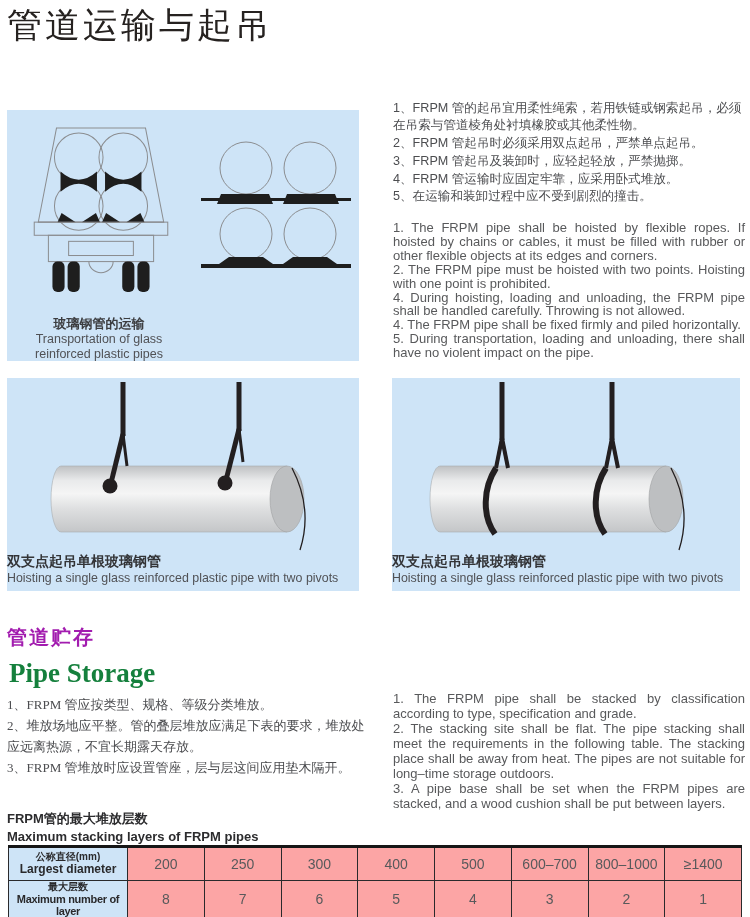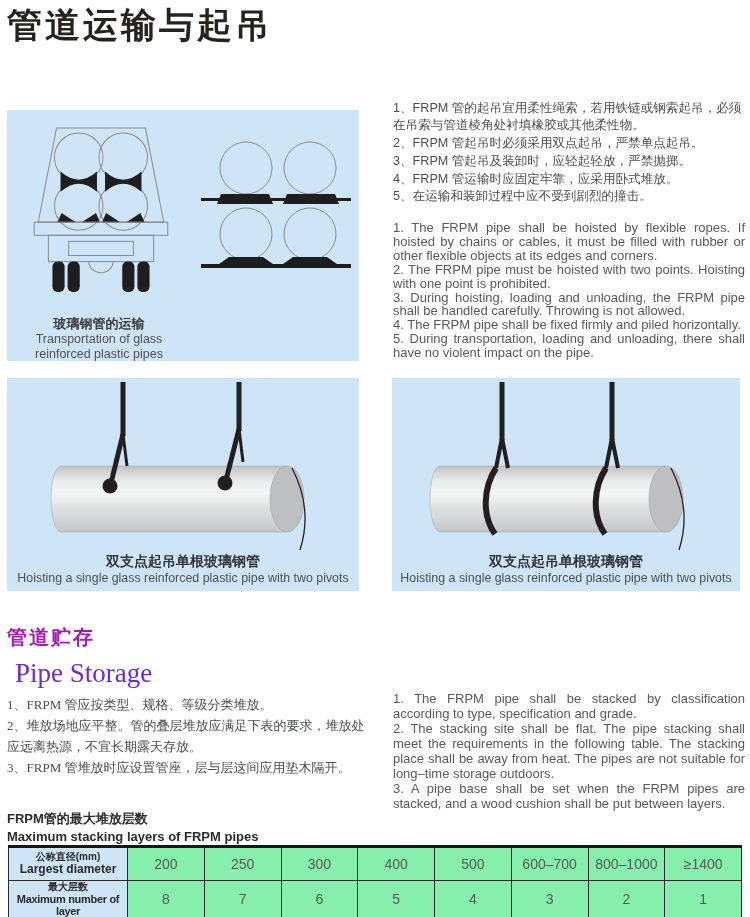--- a/index.html
+++ b/index.html
@@ -1,34 +1,34 @@
 <!DOCTYPE html>
 <html><head>
 <meta charset="utf-8">
 <style>
   html,body{margin:0;padding:0;background:#ffffff;}
   .page{position:relative;width:750px;height:917px;background:#ffffff;overflow:hidden;
         font-family:"Liberation Sans","DejaVu Sans",sans-serif;color:#231f20;}
 
   
-  .h1{position:absolute;left:7px;top:2px;font-size:35px;font-weight:700;letter-spacing:3px;color:#262220;}
+  .h1{position:absolute;left:7px;top:2px;font-size:35px;font-weight:400;letter-spacing:3px;color:#262220;}
   .h2-zh{position:absolute;left:7px;top:624px;font-size:20px;font-weight:800;letter-spacing:2px;color:#a21caf;}
-  .h2-en{position:absolute;left:15px;top:658px;font-size:27px;font-weight:400;
-         font-family:"Liberation Serif","DejaVu Serif",serif;color:#6d28d9;}
+  .h2-en{position:absolute;left:9px;top:658px;font-size:27px;font-weight:700;
+         font-family:"Liberation Serif","DejaVu Serif",serif;color:#15803d;}
 
   
   .panel{position:absolute;background:#cee4f7;}
   #panel-top{left:7px;top:110px;width:352px;height:251px;}
   #panel-hoist-l{left:7px;top:378px;width:352px;height:213px;}
   #panel-hoist-r{left:392px;top:378px;width:348px;height:213px;}
 
   .diagram{position:absolute;}
   .cap{position:absolute;text-align:center;line-height:1.22;color:#505155;font-size:12.5px;margin-top:16px;}
   .cap .zh{font-weight:700;color:#3c3d40;font-size:13px;}
-  .pivot-cap{position:absolute;left:0;right:0;bottom:5px;text-align:center;line-height:1.3;}
+  .pivot-cap{position:absolute;left:0;right:0;bottom:5px;line-height:1.3;}
   .pivot-cap .zh{font-weight:700;font-size:14px;color:#333437;}
   .pivot-cap .en{font-size:12.4px;color:#505155;white-space:nowrap;}
 
   
   .zh-notes{position:absolute;left:393px;top:100px;width:352px;font-size:12.6px;line-height:1.34;color:#4c4d50;}
   .zh-notes p{margin:0 0 1px 0;}
   .en-notes{position:absolute;left:393px;top:221px;width:352px;font-size:13px;line-height:1.07;
             color:#58595b;text-align:justify;}
   .en-notes p{margin:0;}
   .zh-notes2{position:absolute;left:7px;top:694px;width:366px;font-size:13px;line-height:1.62;color:#4c4d50;font-family:Liberation Serif, serif;}
@@ -39,21 +39,21 @@
 
   
   .tbl-title{position:absolute;left:7px;top:810px;font-size:13px;font-weight:700;line-height:1.35;color:#2c2c2e;}
   table.layers{position:absolute;left:8px;top:845px;width:734px;border-collapse:collapse;
                border-top:3px solid #161616;border-bottom:3px solid #161616;table-layout:fixed;}
   table.layers td,table.layers th{border:1px solid #2a2a2c;text-align:center;vertical-align:middle;height:32px;padding:0;}
   th.rowhead{width:118px;background:#cee4f7;font-weight:700;color:#29292b;line-height:1.15;}
   th.rowhead .zh{font-size:10px;}
   th.rowhead .en{font-size:12px;}
   th.rowhead .en.small{font-size:11px;letter-spacing:-0.3px;}
-  td.val{font-size:14px;color:#58595b;background:#86efac;}
+  td.val{font-size:14px;color:#58595b;background:#fca5a5;}
 </style>
 </head>
 <body>
 
 <div class="page">
 
   <div class="h1">管道运输与起吊</div>
 
   <div class="panel" id="panel-top">
 
@@ -101,21 +101,21 @@
   <div class="zh-notes">
     <p>1、FRPM 管的起吊宜用柔性绳索，若用铁链或钢索起吊，必须在吊索与管道棱角处衬填橡胶或其他柔性物。</p>
     <p>2、FRPM 管起吊时必须采用双点起吊，严禁单点起吊。</p>
     <p>3、FRPM 管起吊及装卸时，应轻起轻放，严禁抛掷。</p>
     <p>4、FRPM 管运输时应固定牢靠，应采用卧式堆放。</p>
     <p>5、在运输和装卸过程中应不受到剧烈的撞击。</p>
   </div>
   <div class="en-notes">
     <p>1. The FRPM pipe shall be hoisted by flexible ropes. If hoisted by chains or cables, it must be filled with rubber or other flexible objects at its edges and corners.</p>
     <p>2. The FRPM pipe must be hoisted with two points. Hoisting with one point is prohibited.</p>
-    <p>3. During hoisting, loading and unloading, the FRPM pipe shall be handled carefully. Throwing is not allowed.</p>
+    <p>4. During hoisting, loading and unloading, the FRPM pipe shall be handled carefully. Throwing is not allowed.</p>
     <p>4. The FRPM pipe shall be fixed firmly and piled horizontally.</p>
     <p>5. During transportation, loading and unloading, there shall have no violent impact on the pipe.</p>
   </div>
 
   <div class="panel" id="panel-hoist-l">
     <svg class="diagram" style="left:8px;top:4px;" width="336" height="172" viewBox="0 0 336 172">
       <defs>
         <linearGradient id="gradA" x1="0" y1="0" x2="0" y2="1">
           <stop offset="0" stop-color="#bfc1c3"></stop>
             <stop offset="0.22" stop-color="#e9eaeb"></stop>

